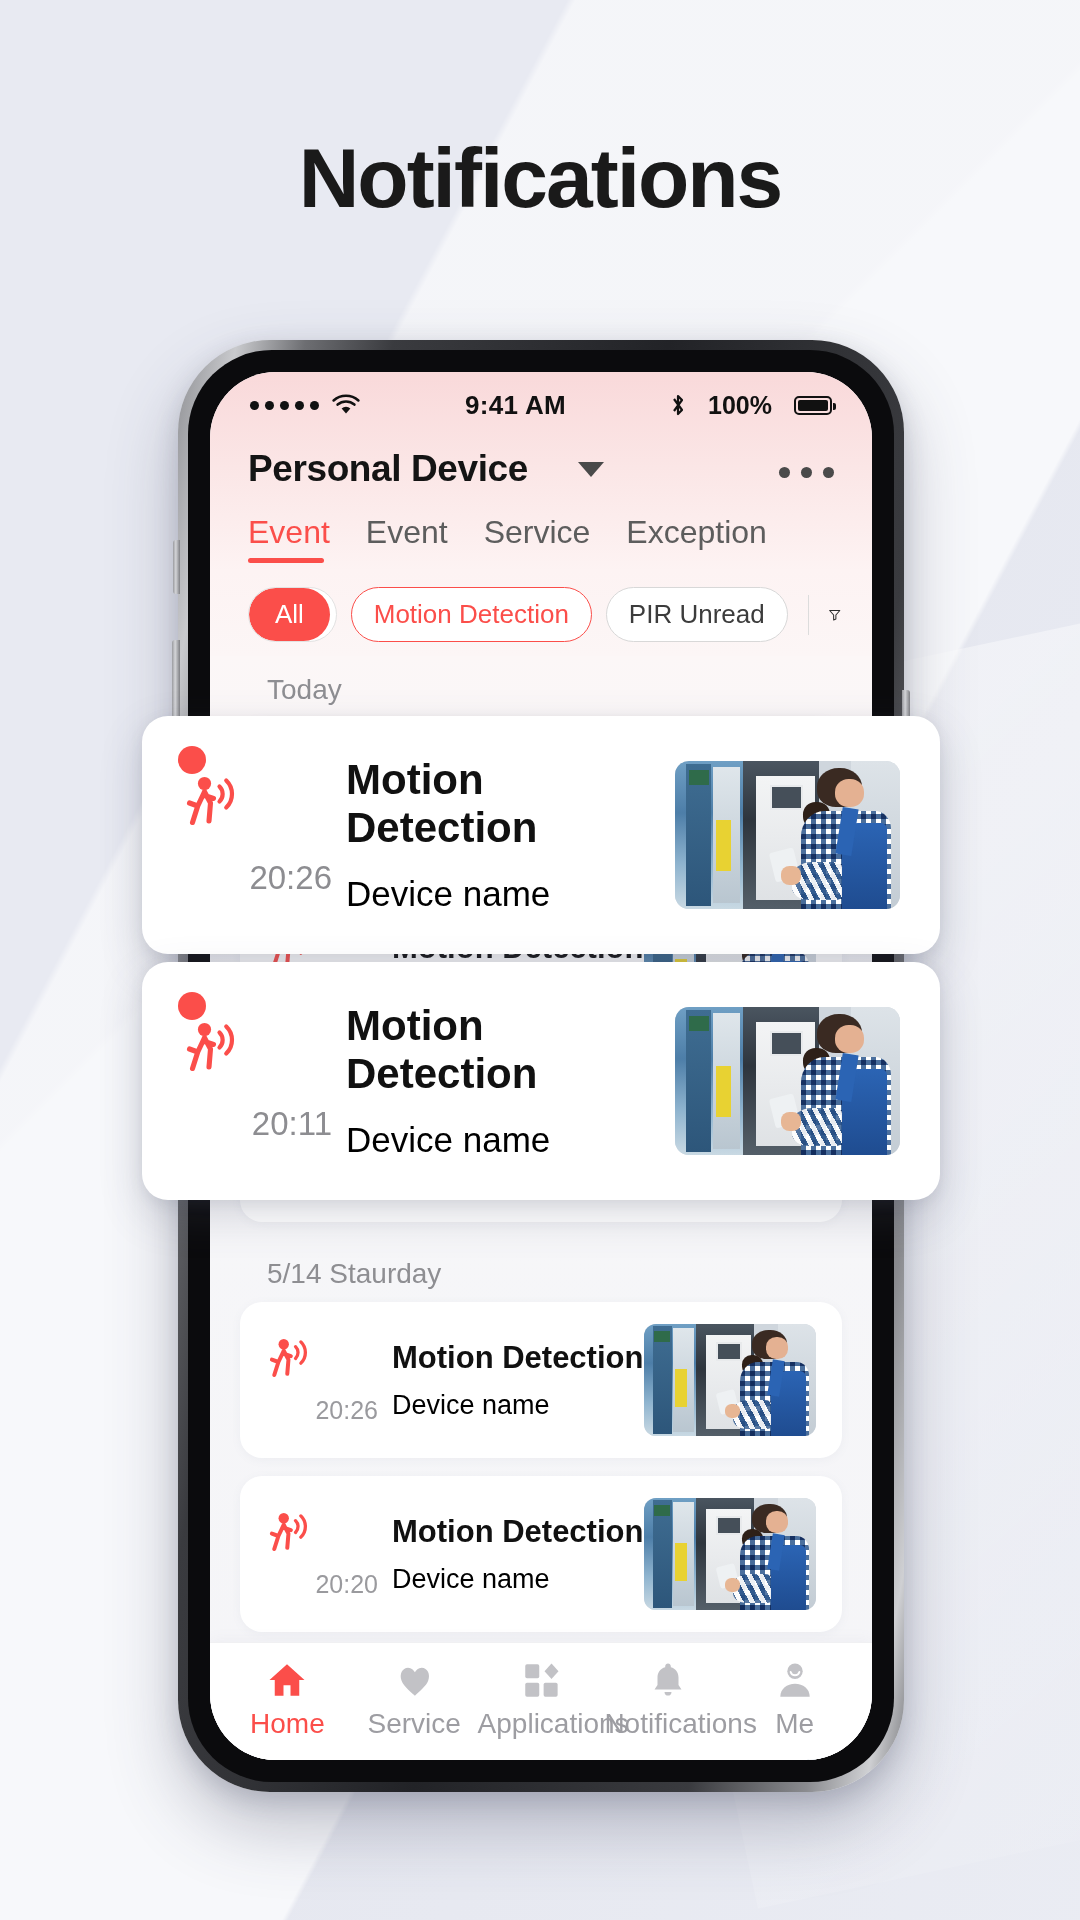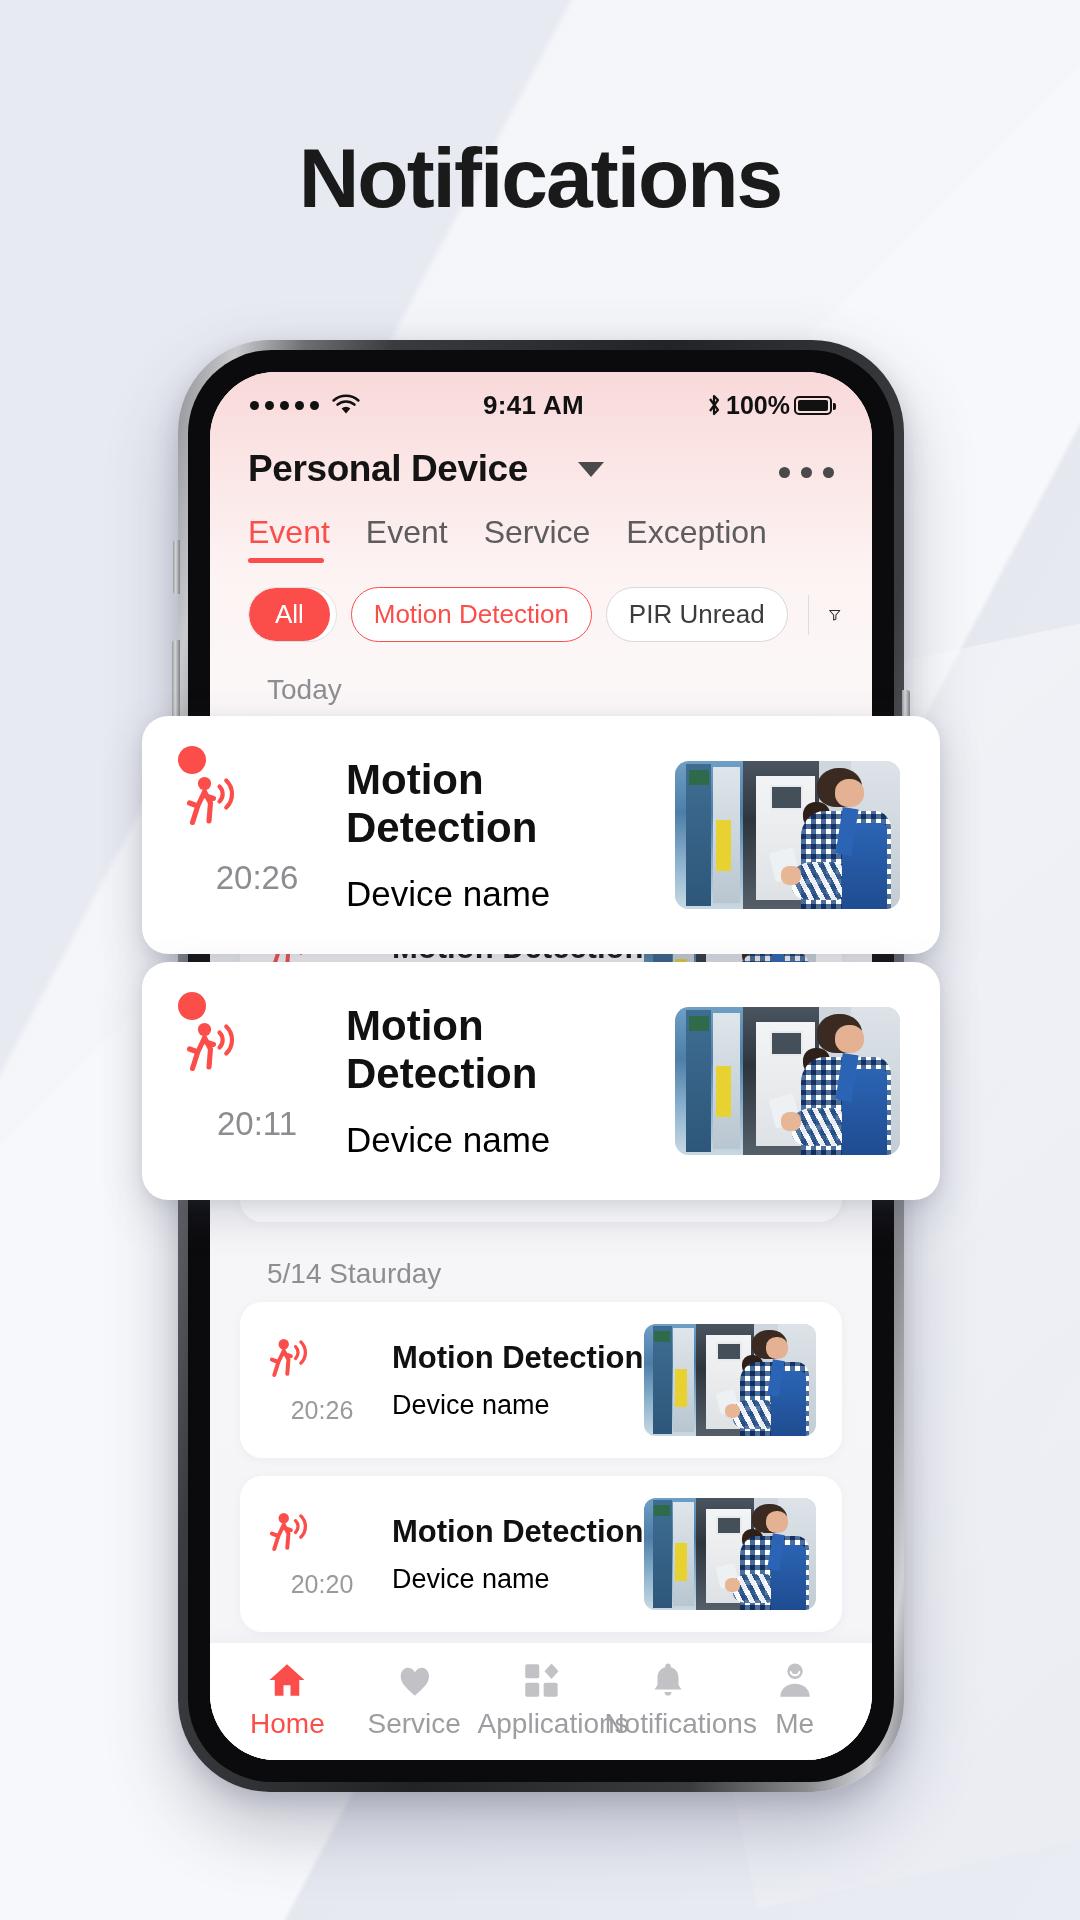--- a/index.html
+++ b/index.html
@@ -110,21 +110,21 @@
     justify-content: space-between;
     padding: 8px 40px 0 40px;
     font-size: 25px;
     font-weight: bold;
     color: #111;
   }
   .sb-left { display: flex; align-items: center; gap: 12px; }
   .dots { display: flex; gap: 6px; }
   .dots i { width: 9px; height: 9px; border-radius: 50%; background: #111; display: block; }
   .sb-time { font-size: 26px; font-weight: bold; letter-spacing: .3px; }
-  .sb-right { display: flex; align-items: center; gap: 4px; }
+  .sb-right { display: flex; align-items: center; gap: 22px; }
   .battery {
     width: 38px; height: 19px;
     border: 2.4px solid #111;
     border-radius: 5px;
     position: relative;
     padding: 2px;
   }
   .battery::after {
     content: "";
     position: absolute;
@@ -227,21 +227,21 @@
     border-radius: 22px;
     display: flex;
     align-items: center;
     padding: 22px 26px;
     box-shadow: 0 2px 10px rgba(120,124,150,0.07);
     min-height: 132px;
     position: relative;
   }
   .row-left { width: 112px; flex-shrink: 0; }
   .row-icon { width: 52px; height: 52px; margin: 0 auto 4px auto; }
-  .row-time { font-size: 25px; color: #9a9a9e; text-align: center; }
+  .row-time { font-size: 25px; color: #9a9a9e; text-align: right; }
   .row-mid { flex: 1; padding-left: 14px; }
   .row-title { font-size: 31px; font-weight: bold; color: #111; margin-bottom: 14px; }
   .row-sub { font-size: 27px; color: #000000; }
   .thumb {
     width: 172px; height: 112px;
     border-radius: 12px;
     overflow: hidden;
     flex-shrink: 0;
     position: relative;
     background: #cfd6dd;

